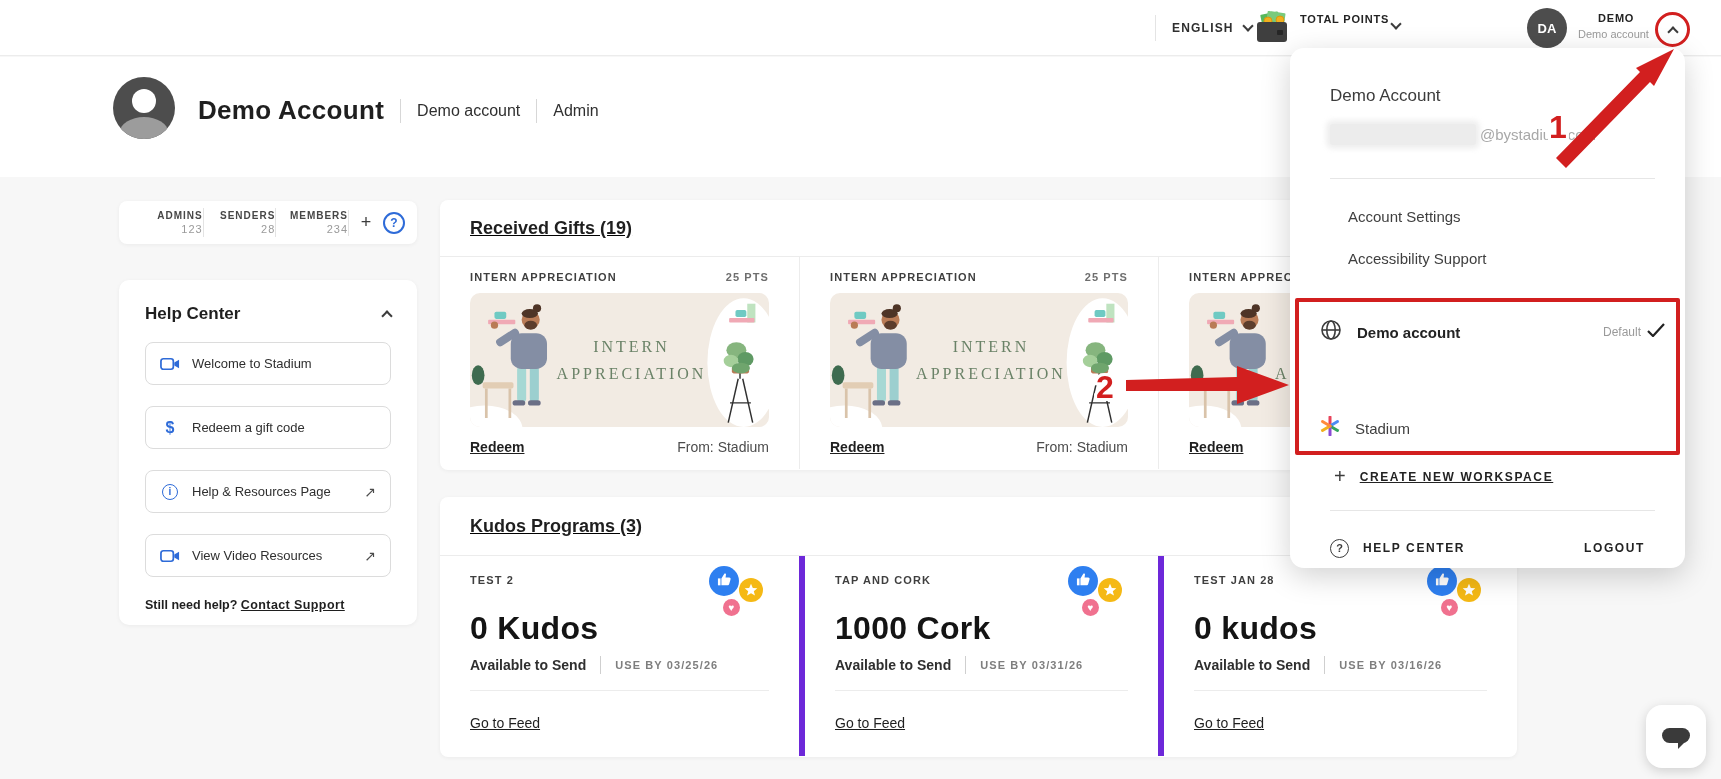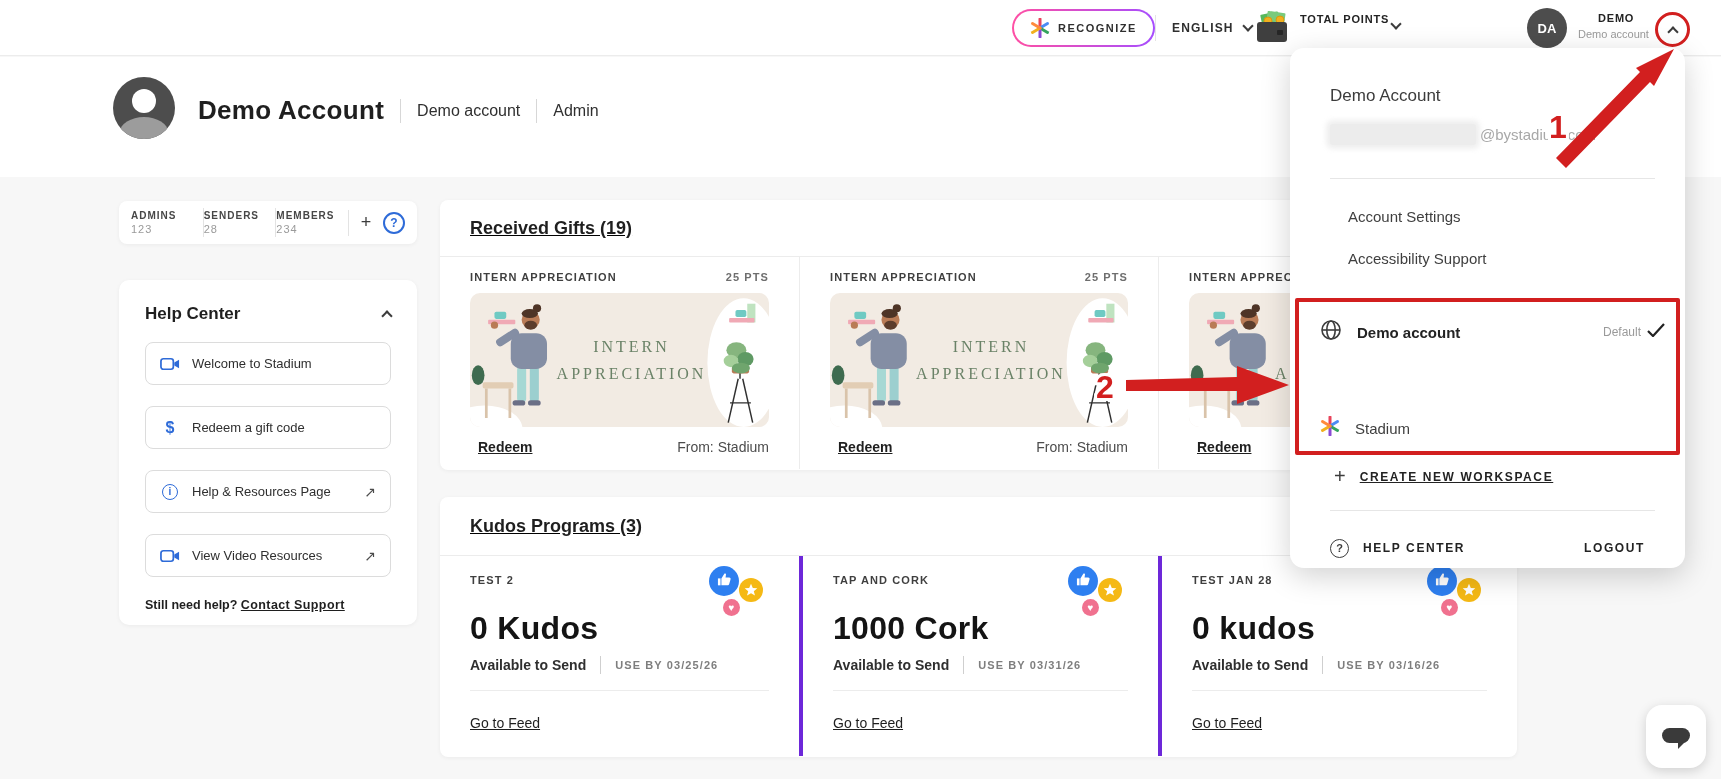--- a/index.html
+++ b/index.html
@@ -39,21 +39,21 @@
   .pf-line { position:absolute; left:198px; top:38px; display:flex; align-items:center; gap:16px; }
   .pf-name { font-size:26px; font-weight:bold; color:#1f1f1f; letter-spacing:0.3px; }
   .pf-sep { width:1px; height:24px; background:#d7d7d7; }
   .pf-meta { font-size:16px; color:#2f2f2f; }
 
   
   .card { position:absolute; background:#fff; border-radius:8px; box-shadow:0 1px 4px rgba(0,0,0,0.05); }
 
   
   .stats { left:119px; top:201px; width:298px; height:43px; display:flex; align-items:center; padding:0 12px; }
-  .stat { flex:1; text-align:left; border-right:1px solid #e3e3e3; padding:2px 0; }
+  .stat { flex:1; text-align:right; border-right:1px solid #e3e3e3; padding:2px 0; }
   .stat-label { font-size:10px; font-weight:bold; letter-spacing:1px; color:#474747; }
   .stat-value { font-size:11px; color:#9a9a9a; letter-spacing:1px; margin-top:2px; }
   .stat-plus { width:34px; text-align:center; font-size:18px; color:#3c3c3c; cursor:pointer; }
   .stat-help { width:22px; height:22px; border-radius:50%; border:2px solid #2e6bd8; color:#2e6bd8; font-size:12px; font-weight:bold;
                display:flex; align-items:center; justify-content:center; cursor:pointer; }
 
   
   .helpcard { left:119px; top:280px; width:298px; height:345px; border-radius:10px; padding:24px 26px; }
   .hc-title-row { display:flex; align-items:center; justify-content:space-between; margin-bottom:18px; }
   .hc-title { font-size:17px; font-weight:bold; color:#1f1f1f; }
@@ -74,29 +74,29 @@
   .cols { display:grid; grid-template-columns:1fr 1fr 1fr; }
   .gift-col { padding:14px 30px 0 30px; height:212px; }
   .gift-col + .gift-col { border-left:1px solid #ececec; }
   .gift-head { display:flex; justify-content:space-between; align-items:center; }
   .gift-title { font-size:11px; font-weight:bold; letter-spacing:1.1px; color:#3f3f3f; white-space:nowrap; overflow:hidden; }
   .gift-pts { font-size:11px; font-weight:bold; letter-spacing:1.1px; color:#6e6e6e; white-space:nowrap; }
   .gift-img { position:relative; margin-top:10px; height:134px; border-radius:10px; background:#f2ebe3; overflow:hidden; }
   .gift-img svg.scene { position:absolute; inset:0; width:100%; height:100%; }
   .gift-text { position:absolute; inset:0; display:flex; align-items:center; justify-content:center; padding:0 72px 0 96px;
                font-family:"Liberation Serif", serif; font-size:16px; letter-spacing:3px; color:#6a8267; text-align:center; line-height:1.7; }
-  .gift-foot { display:flex; justify-content:space-between; align-items:center; margin-top:12px;margin-left:8px; }
+  .gift-foot { display:flex; justify-content:space-between; align-items:center; margin-top:12px; }
   .gift-redeem { font-size:14px; font-weight:bold; color:#1f1f1f; text-decoration:underline; cursor:pointer; }
   .gift-from { font-size:14px; color:#4c4c4c; }
 
   
   .kudos { left:440px; top:497px; width:1077px; height:260px; }
   .kudos .sec-title-row { height:59px; }
   .kudos-col { position:relative; padding:18px 30px 0 30px; height:200px; }
-  .kudos-col + .kudos-col { border-left:4px solid #6d28d9; }
+  .kudos-col + .kudos-col { border-left:6px solid #6d28d9; }
   .kudos-title { font-size:11px; font-weight:bold; letter-spacing:1.1px; color:#3f3f3f; }
   .kudos-amount { font-size:32px; font-weight:bold; color:#141414; margin-top:24px; letter-spacing:0.3px; }
   .kudos-meta { display:flex; align-items:center; gap:14px; margin-top:9px; }
   .kudos-avail { font-size:14px; font-weight:bold; color:#2f2f2f; }
   .vline { width:1px; height:18px; background:#cfcfcf; }
   .kudos-useby { font-size:11px; font-weight:bold; letter-spacing:1.1px; color:#7e7e7e; }
   .kudos-div { height:1px; background:#ececec; margin-top:16px; }
   .kudos-link { display:inline-block; font-size:14px; color:#1f1f1f; text-decoration:underline; margin-top:24px; cursor:pointer; }
   .reactions { position:absolute; right:26px; top:10px; width:64px; height:56px; }
   .rx { position:absolute; border-radius:50%; display:flex; align-items:center; justify-content:center; }
@@ -185,28 +185,20 @@
     <g id="thumb-up">
       <path d="M8 20 v-8 h3 v8 z" fill="#fff"></path>
       <path d="M12 20 v-8 l3.2-5.2 c.7-1.1 2.3-.5 2.1.8 L16.8 11 h4.2 c1.1 0 1.9 1 1.6 2 l-1.6 5.4 c-.2.9-1 1.6-2 1.6 z" fill="#fff"></path>
     </g>
   </defs>
 </svg>
 
 <div class="stage">
 
   <div class="topbar">
-    <div class="pill-wrap">
-      <div class="pill">
-        <svg width="20" height="20" viewBox="0 0 20 20">
-            <use href="#asterisk"></use>
-          </svg>
-        <span>RECOGNIZE</span>
-      </div>
-    </div>
     <div class="hdr-sep"></div>
     <div class="lang">
       <span class="lbl">ENGLISH</span>
       <span class="chev down"></span>
     </div>
     <div class="wallet">
       <svg width="40" height="34" viewBox="0 0 40 34">
         <rect x="8" y="2" width="18" height="10" rx="1" fill="#58b85c" transform="rotate(-12 17 7)"></rect>
         <rect x="14" y="1" width="18" height="10" rx="1" fill="#79ca7c" transform="rotate(8 23 6)"></rect>
         <circle cx="15" cy="10" r="4" fill="#f2b01e" stroke="#d89a0e"></circle>

